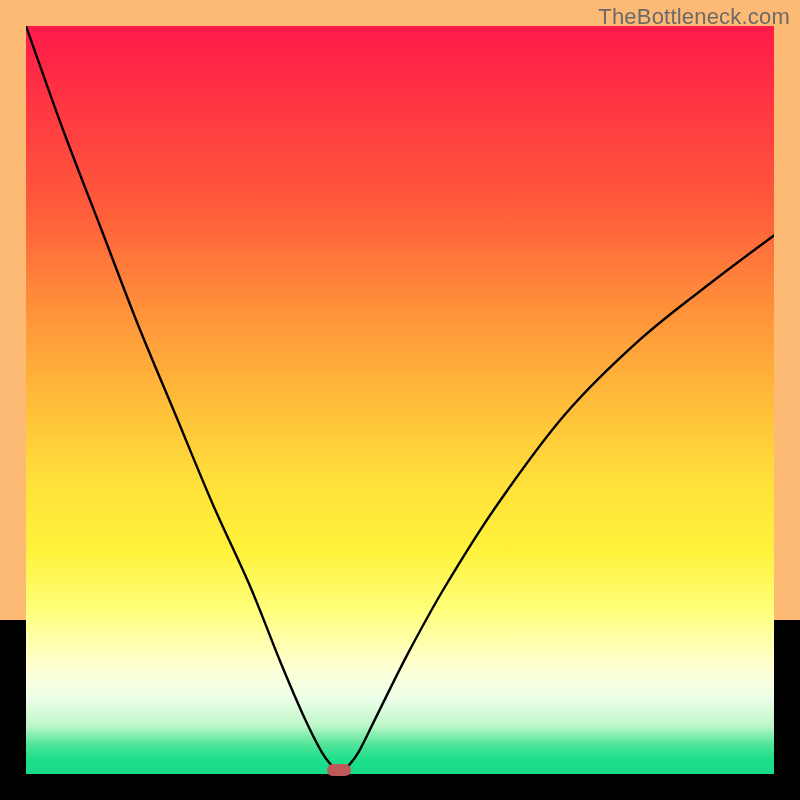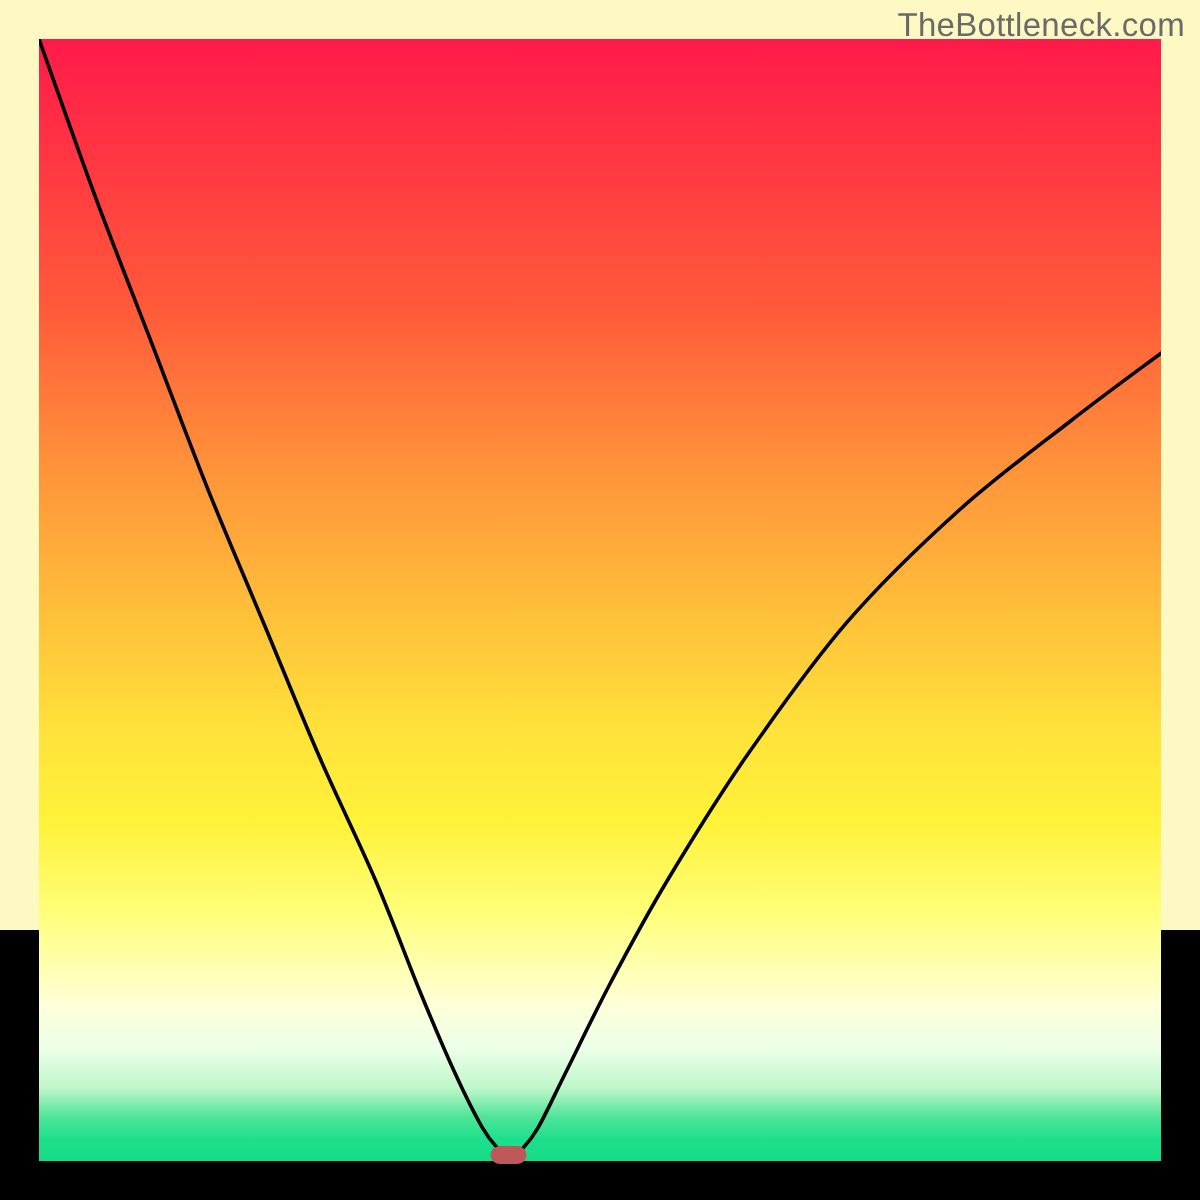--- a/index.html
+++ b/index.html
@@ -10,21 +10,21 @@
     background: #000;
     overflow: hidden;
     font-family: Arial, Helvetica, sans-serif;
   }
   .frame {
     position: absolute;
     left: 0;
     top: 0;
     width: 800px;
     height: 620px;
-    background: #fef9c3;
+    background: #fdba74;
   }
   .plot-area {
     position: absolute;
     left: 26px;
     top: 26px;
     width: 748px;
     height: 748px;
     background: linear-gradient(to bottom,
       #ff1a49 0%,
       #ff5a3a 24%,

